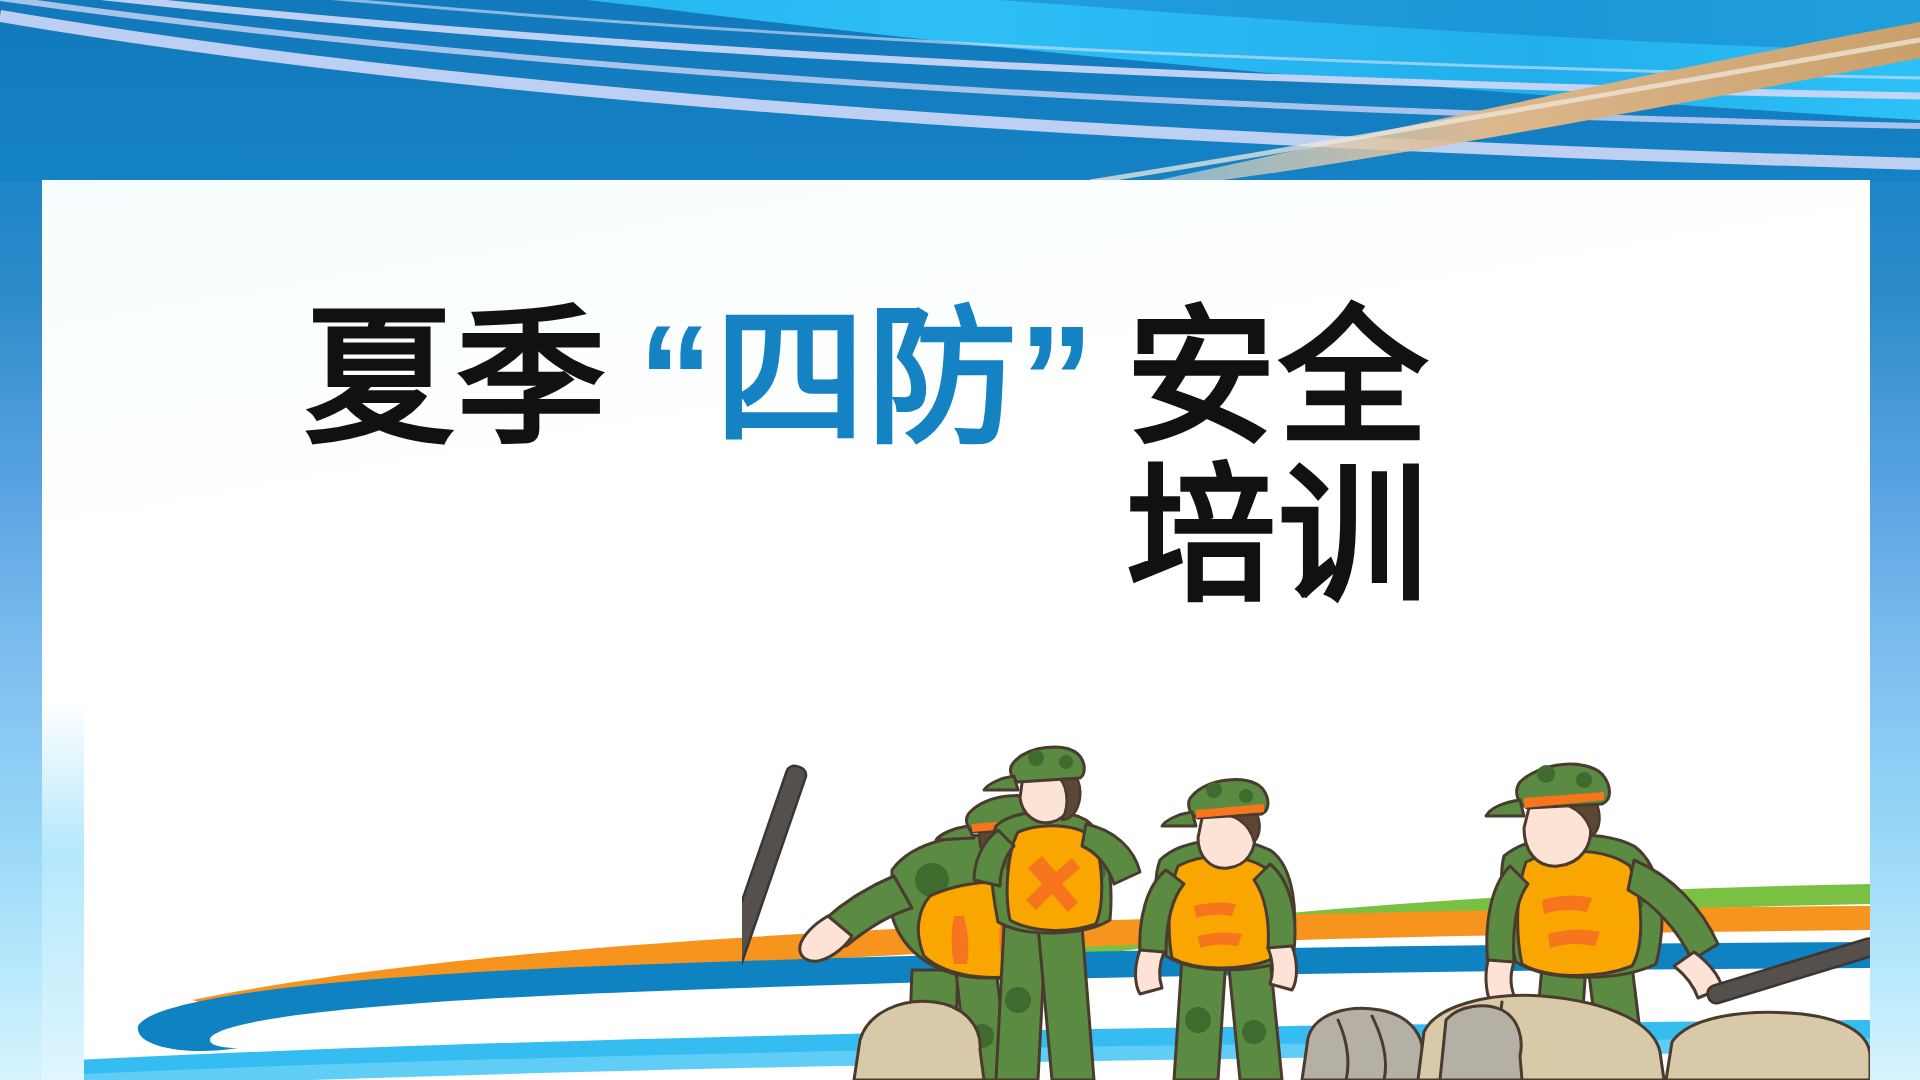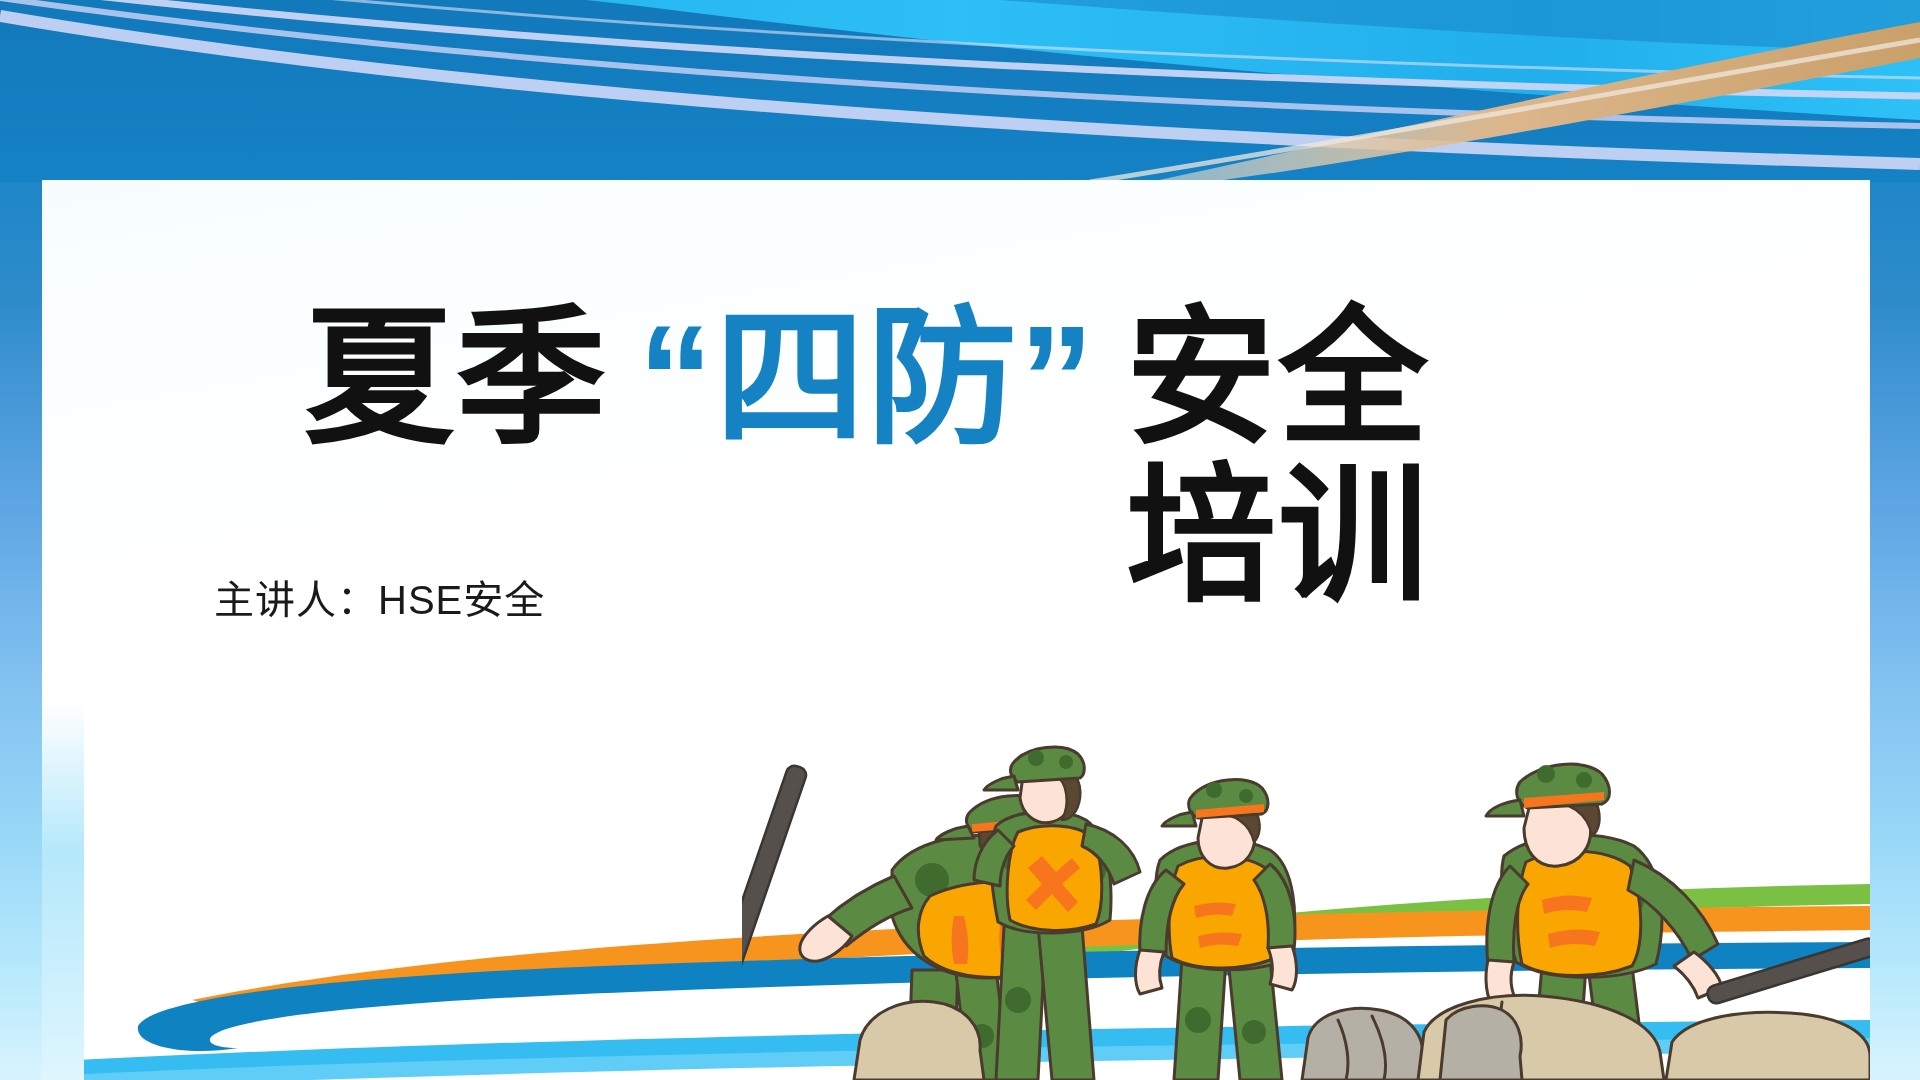--- a/index.html
+++ b/index.html
@@ -163,21 +163,20 @@
       <path d="M 1090,182 C 1340,142 1630,90 1920,40" stroke="#efe8dd" stroke-width="5" fill="none" opacity="0.75"></path>
     </svg>
   </div>
 
   <div class="card">
 
     <div class="title-block">
       <h1 class="main-title"><span>夏季</span><span class="sp"></span><span class="hl">“</span><span class="hl">四防</span><span class="hl">”</span><span class="sp"></span><span>安全培</span><span>训</span></h1>
     </div>
 
-    <div class="speaker">主讲人：HSE安全</div>
 
     <div class="swoosh">
       <svg width="1828" height="230" viewBox="0 0 1828 230" xmlns="http://www.w3.org/2000/svg">
 
         <path d="M 980,96 C 1230,56 1520,40 1828,34 L 1828,54 C 1520,60 1240,76 1000,112 Z" fill="#7ac143"></path>
 
         <path d="M 150,150 C 420,96 900,62 1828,56 L 1828,80 C 920,88 470,122 200,164 Z" fill="#f7941e"></path>
 
         <path d="M 96,176 C 110,150 260,128 560,116 C 980,100 1420,94 1828,92
                  L 1828,118 C 1420,120 1000,126 590,142 C 330,152 190,168 170,186

